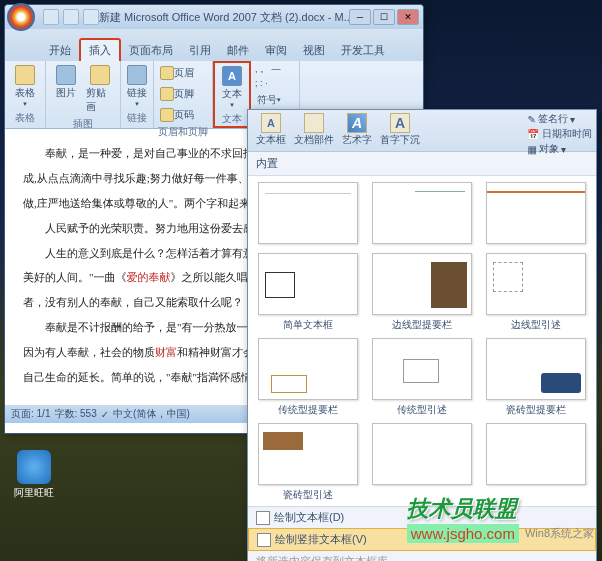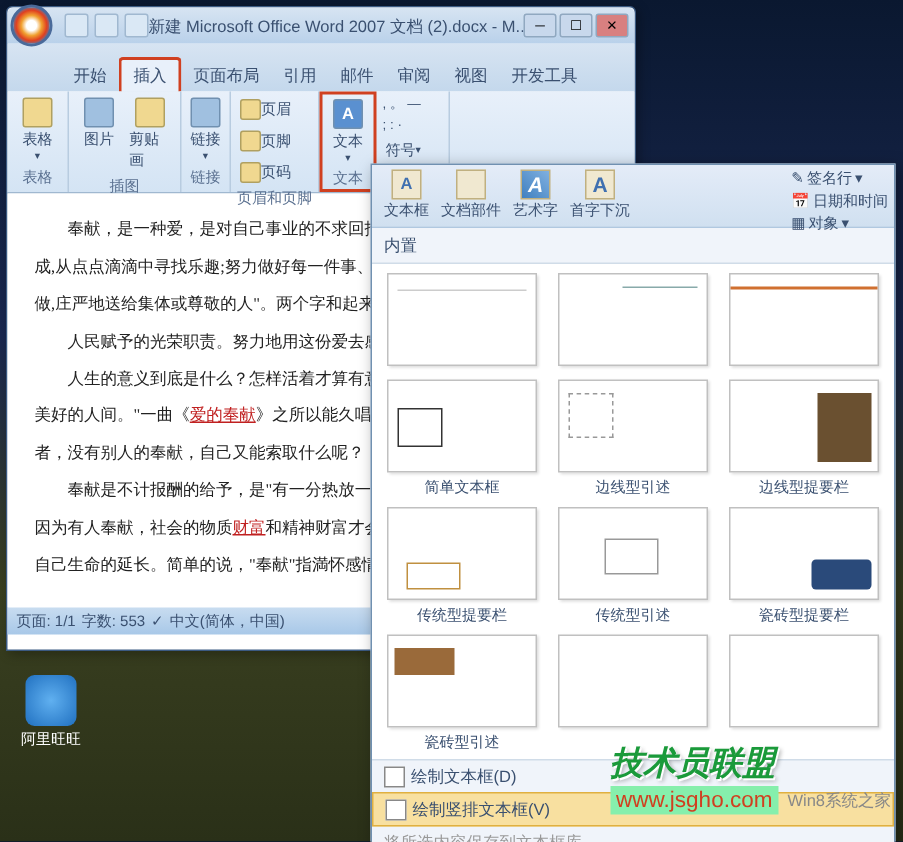--- a/index.html
+++ b/index.html
@@ -27,21 +27,21 @@
 .ritem-icon.blue { background: #a0c0e0; border-color: #7090b0; }
 .ritem-label { font-size: 10px; color: #3a5070; margin-top: 1px; }
 .ritem-dd { font-size: 7px; color: #3a5070; }
 .text-btn-hl { border: 2px solid #d04020; padding: 1px; }
 .doc-tab { height: 20px; background: linear-gradient(180deg, #f0f4fa 0%, #d8e4f0 100%); display: flex; align-items: center; padding: 0 8px; border-bottom: 1px solid #c0d0e0; }
 .doc-tab-item { background: #fff; border: 1px solid #b0c0d0; padding: 1px 6px; font-size: 10px; display: flex; align-items: center; gap: 3px; }
 .doc-tab-item svg { width: 12px; height: 12px; }
 .doc-area { background: #fff; padding: 14px 18px; height: 276px; overflow: hidden; }
 .doc-text { font-size: 11px; color: #222; line-height: 1.9; font-family: SimSun, serif; }
 .doc-text p { text-indent: 2em; margin-bottom: 4px; }
-.red { color: #c02020; text-decoration: underline; }
+.red { color: #c02020; }
 .statusbar { height: 18px; background: linear-gradient(180deg, #c8dcf0 0%, #a8c8e8 100%); display: flex; align-items: center; padding: 0 6px; gap: 4px; font-size: 10px; color: #3a5070; }
 .textbox-popup { position: absolute; left: 247px; top: 109px; width: 350px; background: #e8f0fa; border: 1px solid #7090b0; box-shadow: 3px 3px 10px rgba(0,0,0,0.4); z-index: 20; }
 .popup-head { height: 42px; background: linear-gradient(180deg, #e4ecf8 0%, #d0e0f0 100%); display: flex; padding: 2px 4px; border-bottom: 1px solid #b0c8e0; }
 .ph-item { display: flex; flex-direction: column; align-items: center; padding: 1px 4px; cursor: pointer; }
 .ph-icon { width: 20px; height: 20px; background: #f0e8d0; border: 1px solid #c0b080; }
 .ph-icon.wa { background: linear-gradient(45deg,#4080c0,#80b0e0); font-style: italic; color: #fff; font-weight: bold; display: flex; align-items: center; justify-content: center; font-size: 14px; }
 .ph-label { font-size: 10px; color: #3a5070; }
 .ph-side { display: flex; flex-direction: column; margin-left: auto; font-size: 10px; color: #3a5070; gap: 1px; }
 .ph-side-item { display: flex; align-items: center; gap: 2px; }
 .gallery-head { padding: 4px 8px; font-size: 11px; color: #3a5070; background: #f0f4fa; border-bottom: 1px solid #d0dce8; }
@@ -253,30 +253,30 @@
         </div>
         <div class="gitem-label"></div>
       </div>
       <div class="gitem">
         <div class="thumb simple">
           <div class="thumb-content"></div>
         </div>
         <div class="gitem-label">简单文本框</div>
       </div>
       <div class="gitem">
+        <div class="thumb side-summary">
+          <div class="thumb-content"></div>
+        </div>
+        <div class="gitem-label">边线型提要栏</div>
+      </div>
+      <div class="gitem">
         <div class="thumb side-quote">
           <div class="thumb-content"></div>
         </div>
         <div class="gitem-label">边线型引述</div>
-      </div>
-      <div class="gitem">
-        <div class="thumb side-summary">
-          <div class="thumb-content"></div>
-        </div>
-        <div class="gitem-label">边线型提要栏</div>
       </div>
       <div class="gitem">
         <div class="thumb trad-summary">
           <div class="thumb-content"></div>
         </div>
         <div class="gitem-label">传统型提要栏</div>
       </div>
       <div class="gitem">
         <div class="thumb trad-quote">
           <div class="thumb-content"></div>

